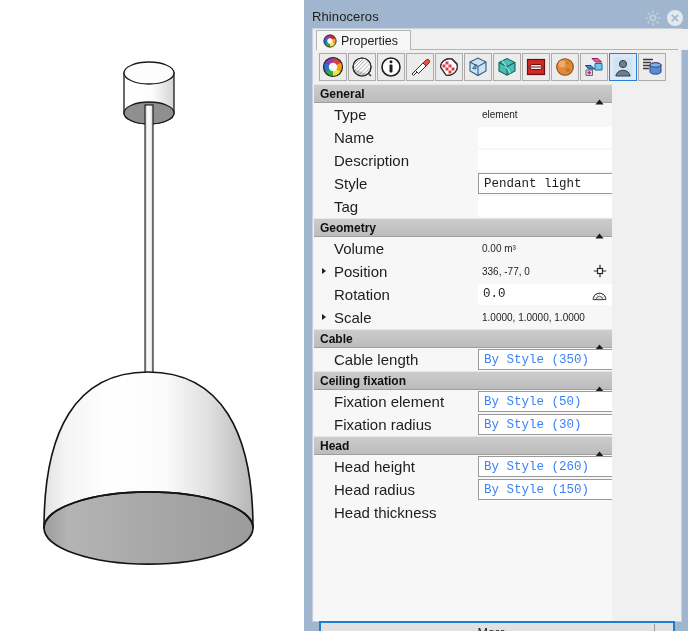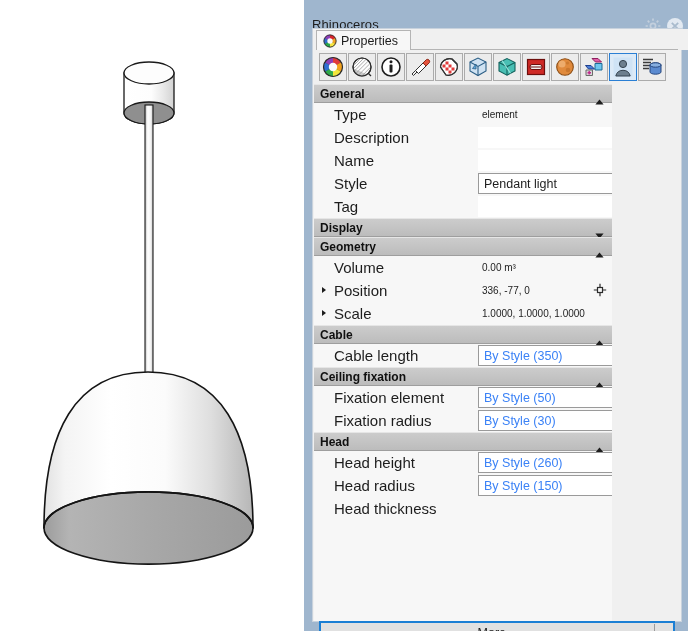--- a/index.html
+++ b/index.html
@@ -13,21 +13,21 @@
 
   
   #viewport{position:absolute;left:0;top:0;width:304px;height:631px;background:#ffffff;}
   #lamp{position:absolute;left:0;top:0;}
 
   
   #panel{
     position:absolute;left:304px;top:0;width:384px;height:631px;
     background:#9fb6ce;
   }
-  #titlebar{position:absolute;left:0;top:12px;width:384px;height:28px;}
+  #titlebar{position:absolute;left:0;top:4px;width:384px;height:28px;}
   #title-text{
     position:absolute;left:8px;top:5px;font-size:13px;color:#1d1d1d;
     letter-spacing:.1px;
   }
   .tb-icon{position:absolute;top:5px;width:18px;height:18px;cursor:pointer;}
   #gear-btn{left:340px;}
   #close-btn{left:362px;}
 
   #panel-frame{
     position:absolute;left:8px;top:28px;width:370px;height:594px;
@@ -87,21 +87,21 @@
   .row .val-plain{
     position:absolute;left:168px;font-size:10px;color:#1d1d1d;white-space:nowrap;
   }
   .fld{
     position:absolute;left:164px;top:1px;width:195px;height:21px;
     background:#ffffff;box-sizing:border-box;
   }
   .fld.bordered{border:1px solid #9a9a9a;}
   .fld.plainbg{background:#ffffff;border:none;}
   .fld .txt{
-    position:absolute;left:5px;top:3px;font-size:12.5px;color:#1d1d1d;white-space:nowrap;
+    position:absolute;left:5px;top:3px;font-size:12.5px;color:#1d1d1d;white-space:nowrap;font-family:Liberation Mono, monospace;
   }
   .fld .txt.muted{color:#3b82f6;}
   .fld .chev{position:absolute;right:6px;top:7px;}
   .fld .ruler{position:absolute;right:21px;top:6px;}
   .rowicon{position:absolute;right:5px;top:4px;}
 
   
   #more-wrap{
     position:absolute;left:6px;top:592px;width:356px;height:24px;
     border:2px solid #1b7fd4;box-sizing:border-box;background:#e1e1e1;cursor:pointer;
@@ -345,51 +345,45 @@
             <span class="stitle">General</span>
             <span class="caret"><svg width="9" height="6" viewBox="0 0 9 6">
                 <path d="M4.5 0.6 L8.6 5.4 L0.4 5.4 Z" fill="#1d1d1d"></path>
               </svg></span>
           </div>
           <div class="row">
             <span class="label">Type</span>
             <span class="val-plain">element</span>
           </div>
           <div class="row">
-            <span class="label">Description</span>
+            <span class="label">Name</span>
             <span class="fld plainbg">
               <span class="txt"></span>
             </span>
           </div>
           <div class="row">
-            <span class="label">Name</span>
+            <span class="label">Description</span>
             <span class="fld plainbg">
               <span class="txt"></span>
             </span>
           </div>
           <div class="row">
             <span class="label">Style</span>
             <span class="fld bordered">
               <span class="txt">Pendant light</span>
               <span class="chev"><svg width="11" height="7" viewBox="0 0 11 7">
                   <path d="M1 1.3 L5.5 5.6 L10 1.3" fill="none" stroke="#2b2b2b" stroke-width="1.3"></path>
                 </svg></span>
             </span>
           </div>
           <div class="row">
             <span class="label">Tag</span>
             <span class="fld plainbg">
               <span class="txt"></span>
             </span>
-          </div>
-          <div class="section">
-            <span class="stitle">Display</span>
-            <span class="caret"><svg width="9" height="6" viewBox="0 0 9 6">
-                <path d="M0.4 0.6 L8.6 0.6 L4.5 5.4 Z" fill="#1d1d1d"></path>
-              </svg></span>
           </div>
           <div class="section">
             <span class="stitle">Geometry</span>
             <span class="caret"><svg width="9" height="6" viewBox="0 0 9 6">
                 <path d="M4.5 0.6 L8.6 5.4 L0.4 5.4 Z" fill="#1d1d1d"></path>
               </svg></span>
           </div>
           <div class="row">
             <span class="label">Volume</span>
             <span class="val-plain">0.00 m³</span>
@@ -399,20 +393,33 @@
             <span class="label">Position</span>
             <span class="val-plain">336, -77, 0</span>
             <span class="rowicon"><svg width="14" height="14" viewBox="0 0 14 14">
                 <g stroke="#2b2b2b" stroke-width="1.2" fill="none">
                   <rect x="4.5" y="4.5" width="5" height="5"></rect>
                   <path d="M7 0.8 L7 4.5 M7 9.5 L7 13.2 M0.8 7 L4.5 7 M9.5 7 L13.2 7"></path>
                 </g>
               </svg></span>
           </div>
           <div class="row">
+            <span class="label">Rotation</span>
+            <span class="fld plainbg">
+              <span class="txt">0.0</span>
+            </span>
+            <span class="rowicon"><svg width="15" height="11" viewBox="0 0 15 11">
+                <path d="M1 9.6 A6.5 6.5 0 0 1 14 9.6 Z" fill="#ffffff" stroke="#3a3a3a" stroke-width="1"></path>
+                <path d="M4.2 9.6 A3.3 3.3 0 0 1 10.8 9.6 Z" fill="#e8e8e8" stroke="#3a3a3a" stroke-width=".8"></path>
+                <g stroke="#3a3a3a" stroke-width=".7">
+                  <path d="M2.2 6.6 L3.4 7.3 M4.2 4.2 L5.1 5.2 M7.5 3.1 L7.5 4.4 M10.8 4.2 L9.9 5.2 M12.8 6.6 L11.6 7.3"></path>
+                </g>
+              </svg></span>
+          </div>
+          <div class="row">
             <span class="expander"></span>
             <span class="label">Scale</span>
             <span class="val-plain">1.0000, 1.0000, 1.0000</span>
           </div>
           <div class="section">
             <span class="stitle">Cable</span>
             <span class="caret"><svg width="9" height="6" viewBox="0 0 9 6">
                 <path d="M4.5 0.6 L8.6 5.4 L0.4 5.4 Z" fill="#1d1d1d"></path>
               </svg></span>
           </div>

